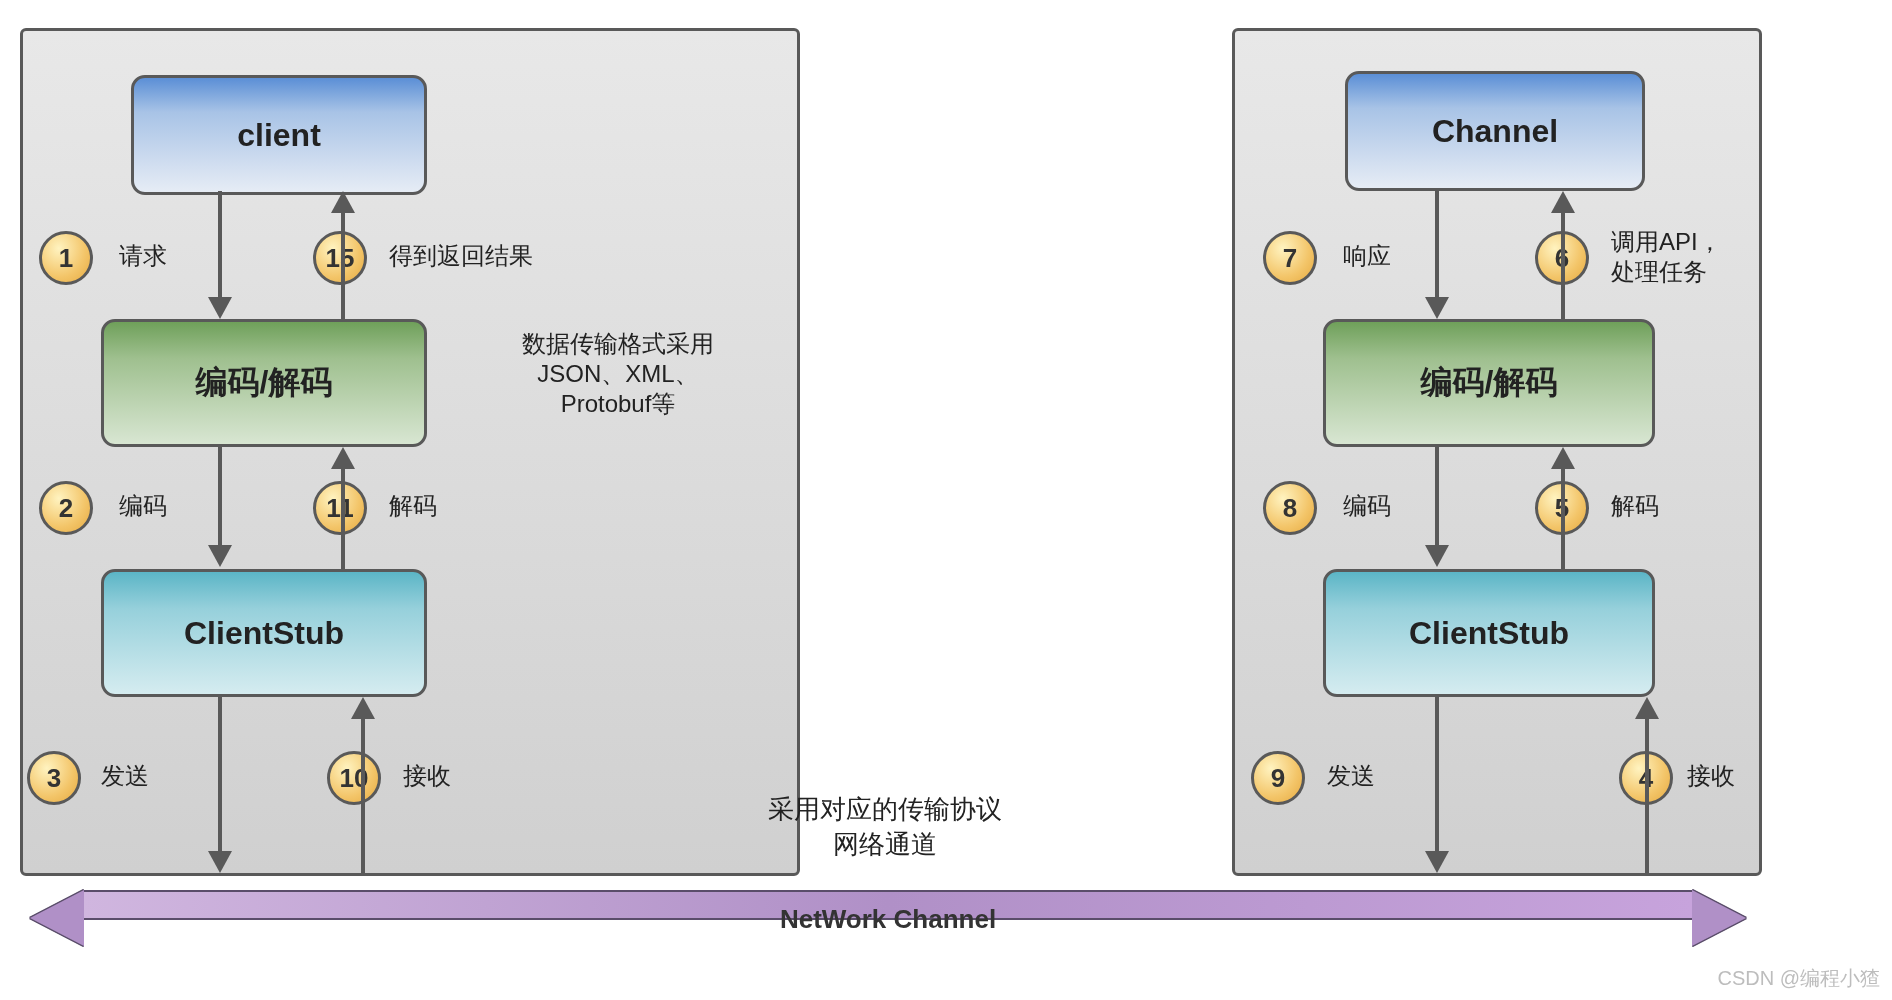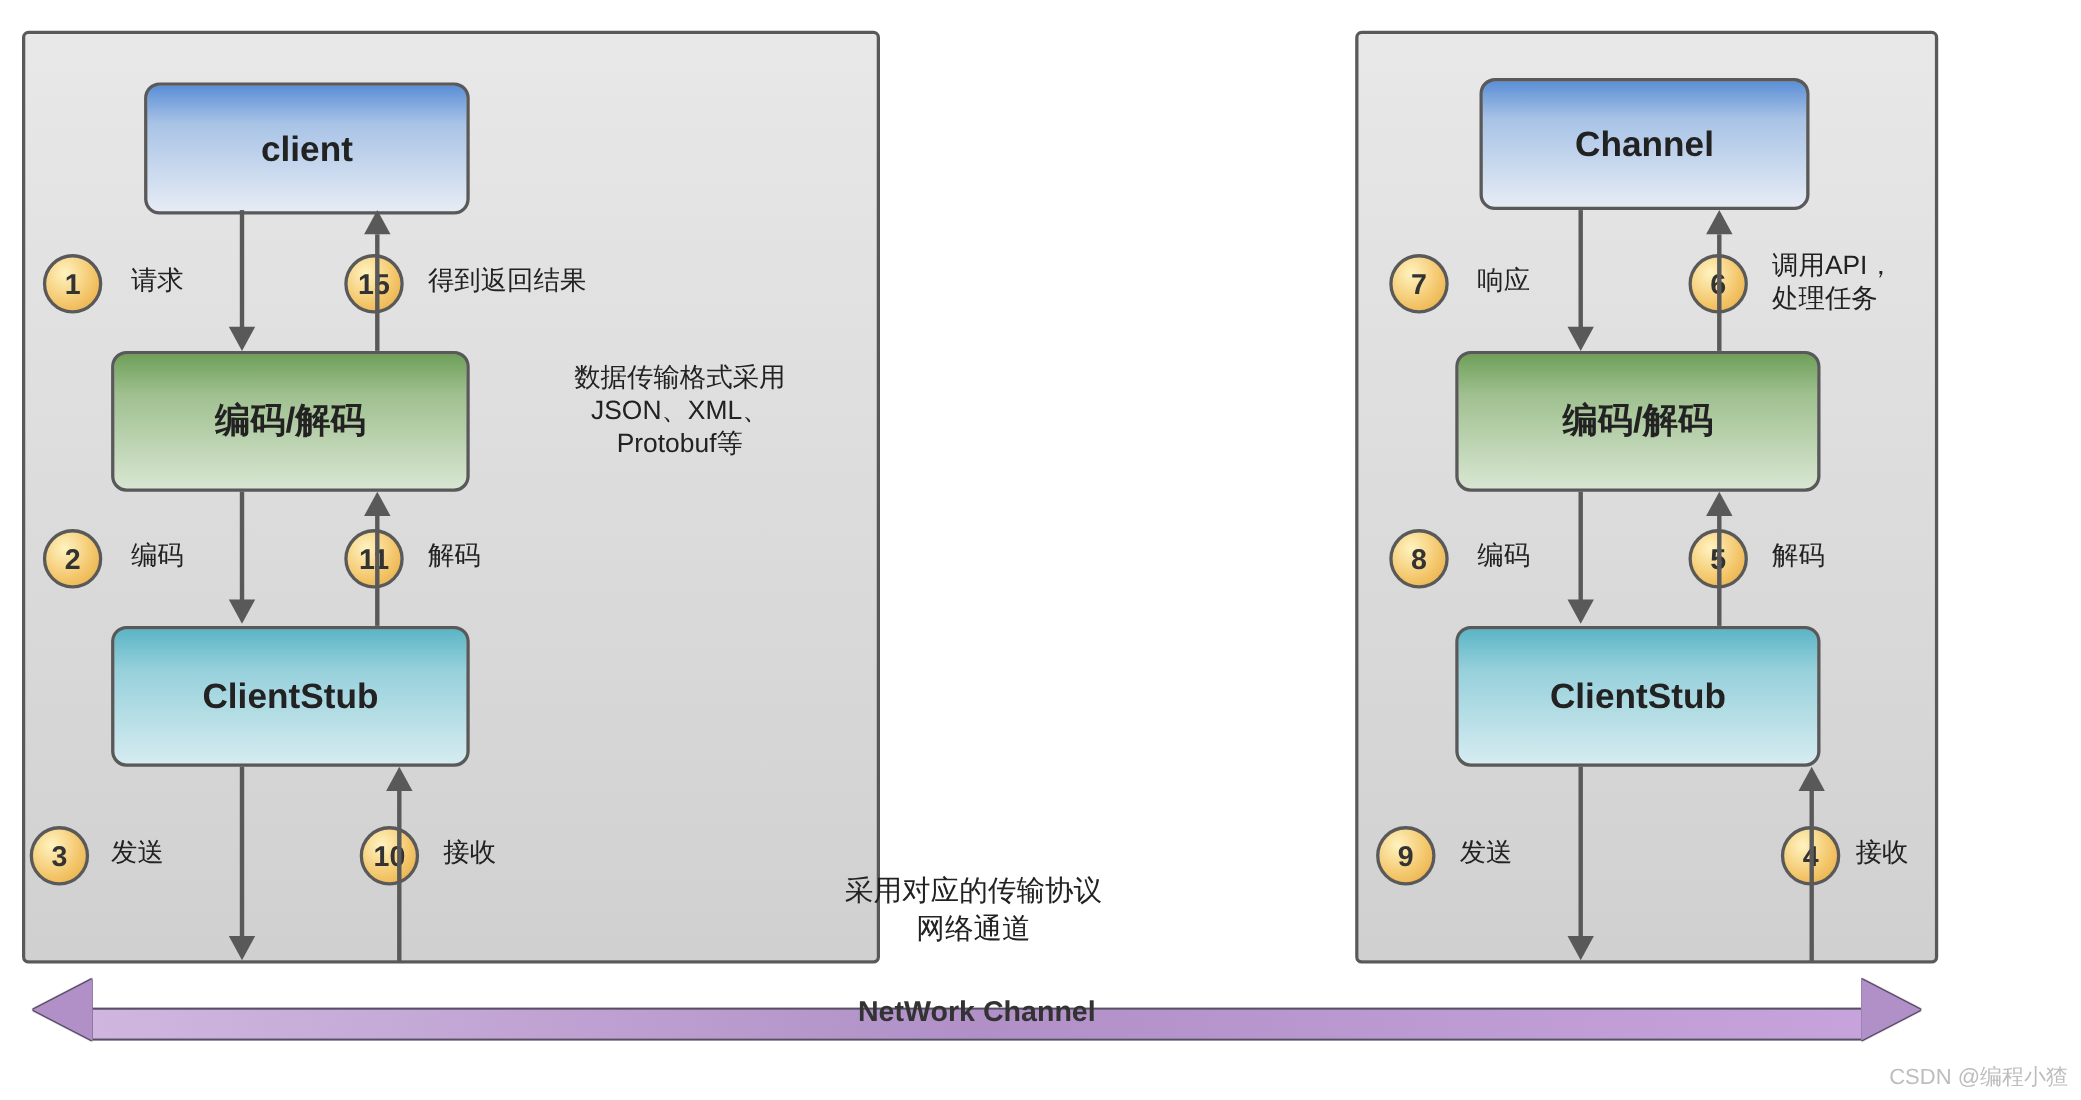--- a/index.html
+++ b/index.html
@@ -80,21 +80,21 @@
     border-bottom: 22px solid #595959;
   }
   
   .channel {
     position: absolute;
     left: 30px;
     width: 1716px;
     top: 890px;
     height: 56px;
     display: flex;
-    align-items: flex-end;
+    align-items: flex-start;
   }
   .channel-body {
     flex: 1;
     height: 30px;
     background: linear-gradient(to right, #d0b6df, #b090c7 50%, #c7a3dc);
     border-top: 2px solid #5a4d6a;
     border-bottom: 2px solid #5a4d6a;
   }
   .channel-head {
     width: 0; height: 0;

